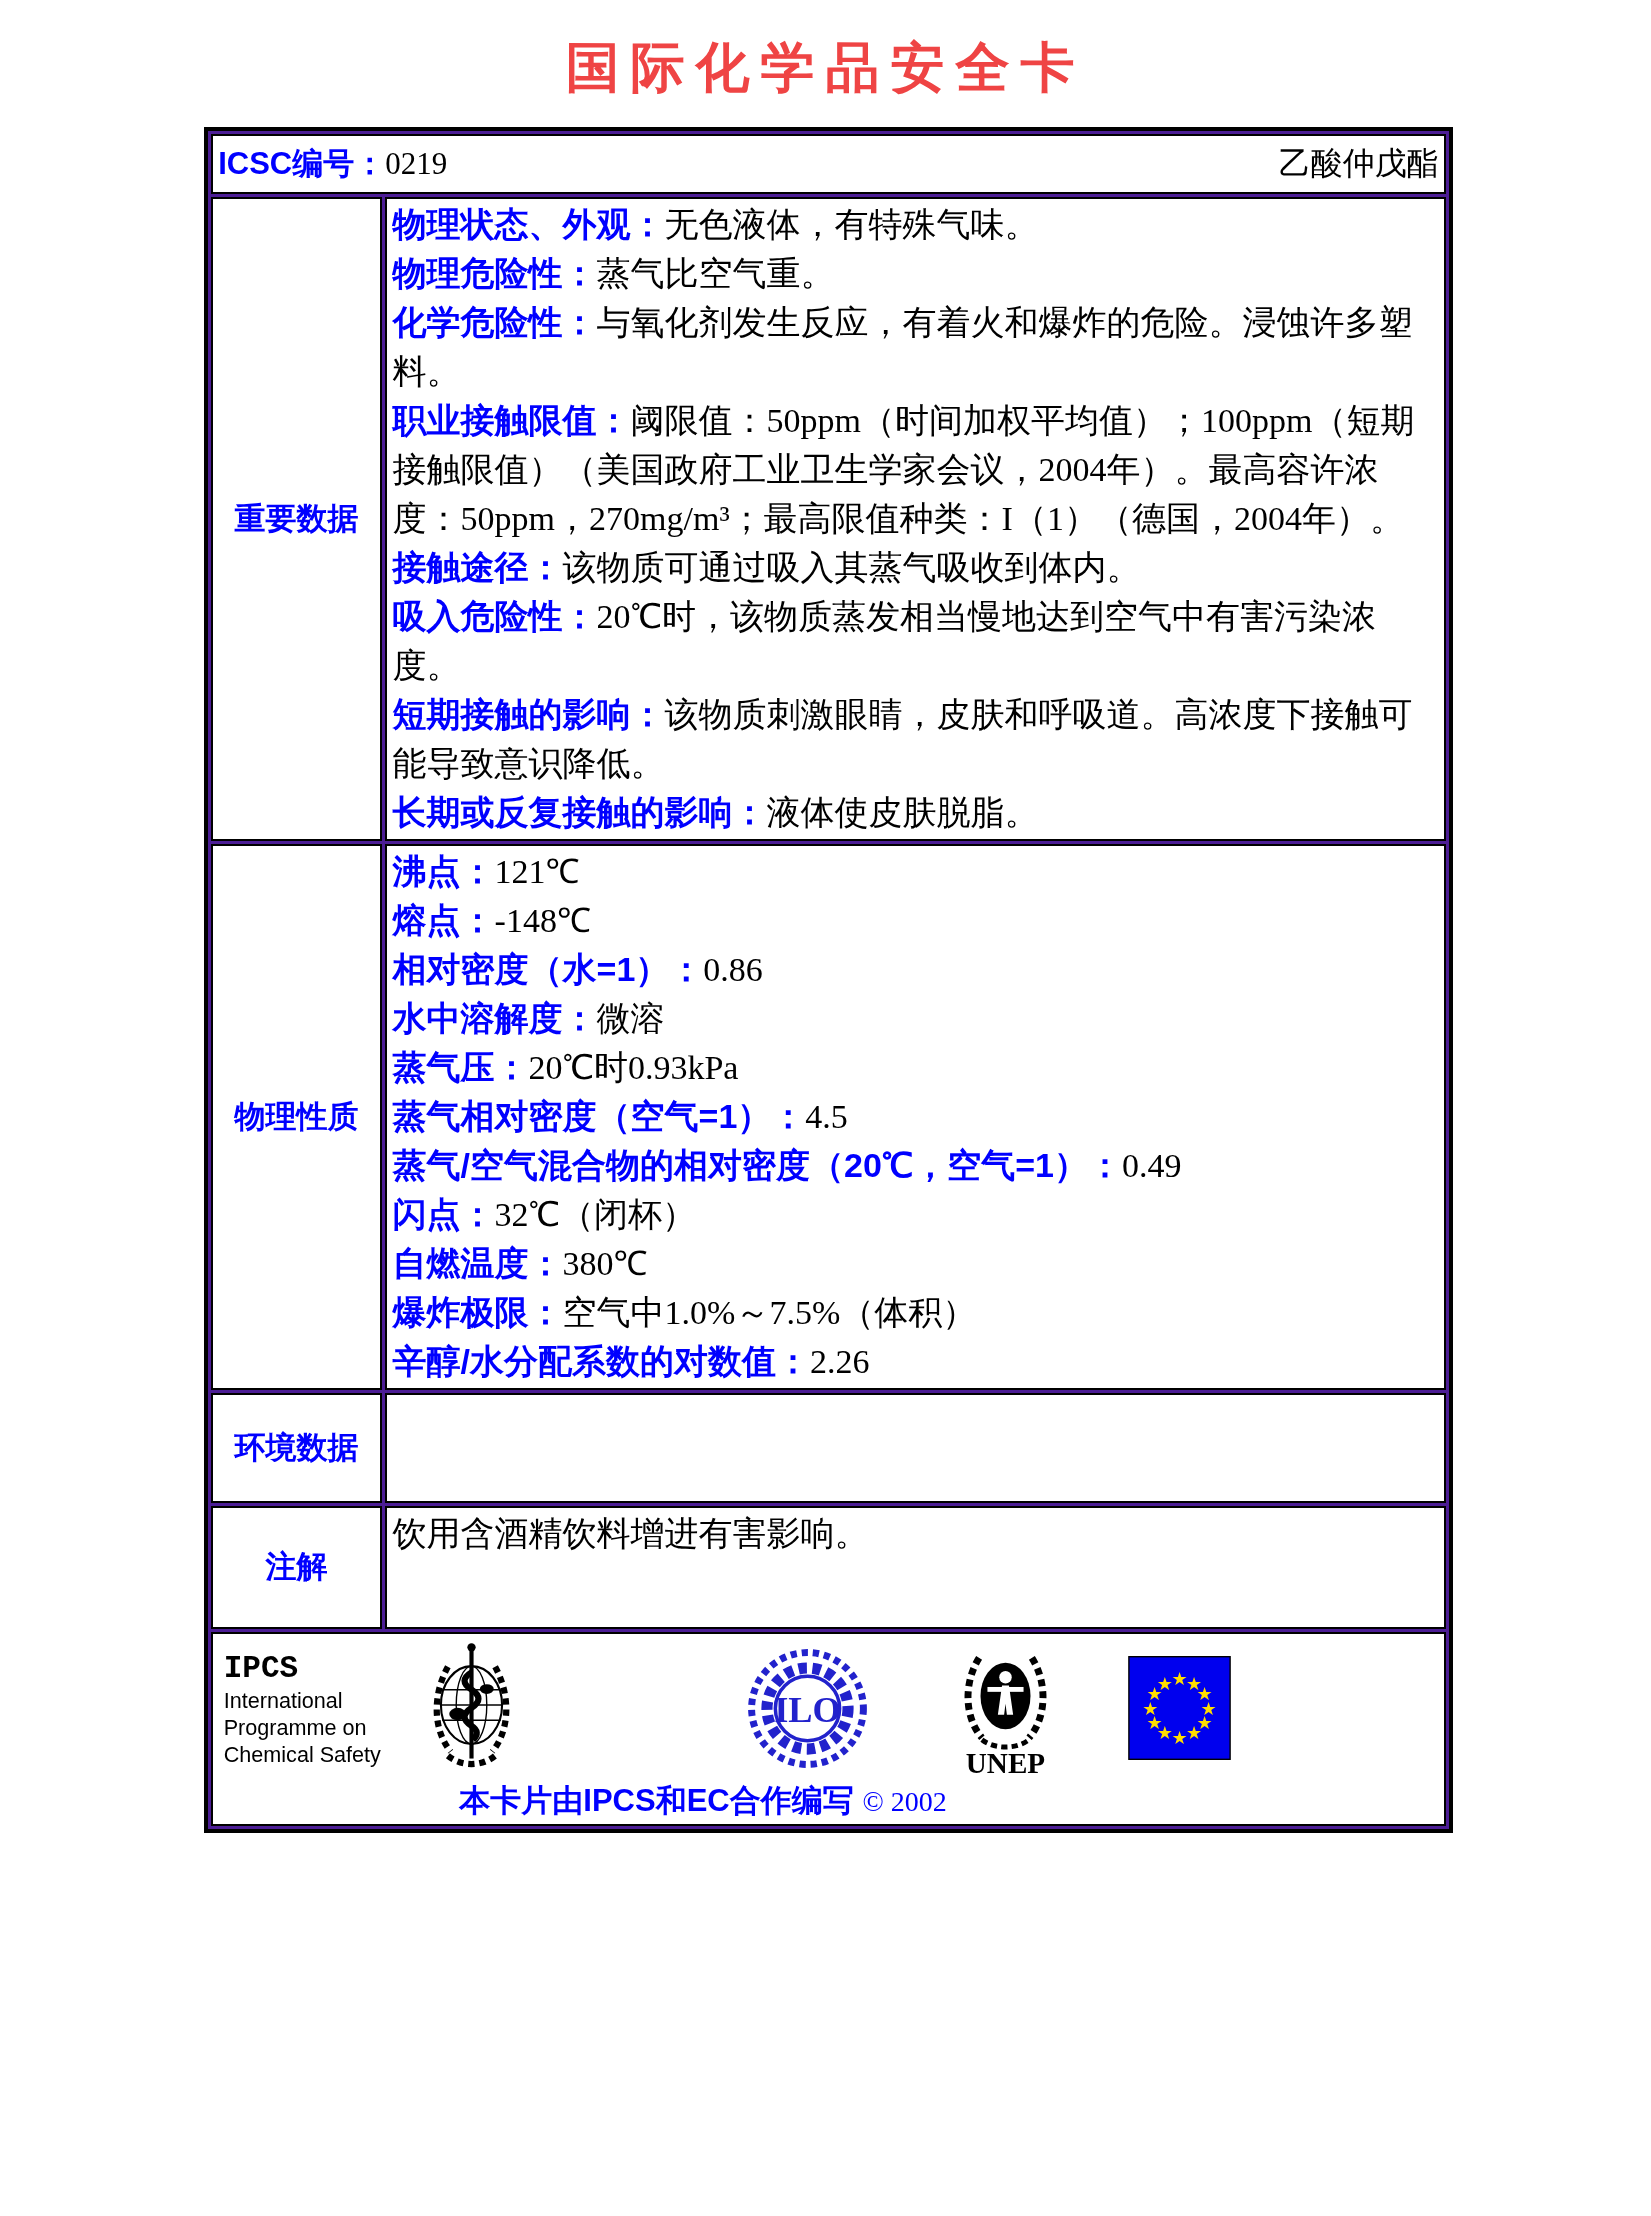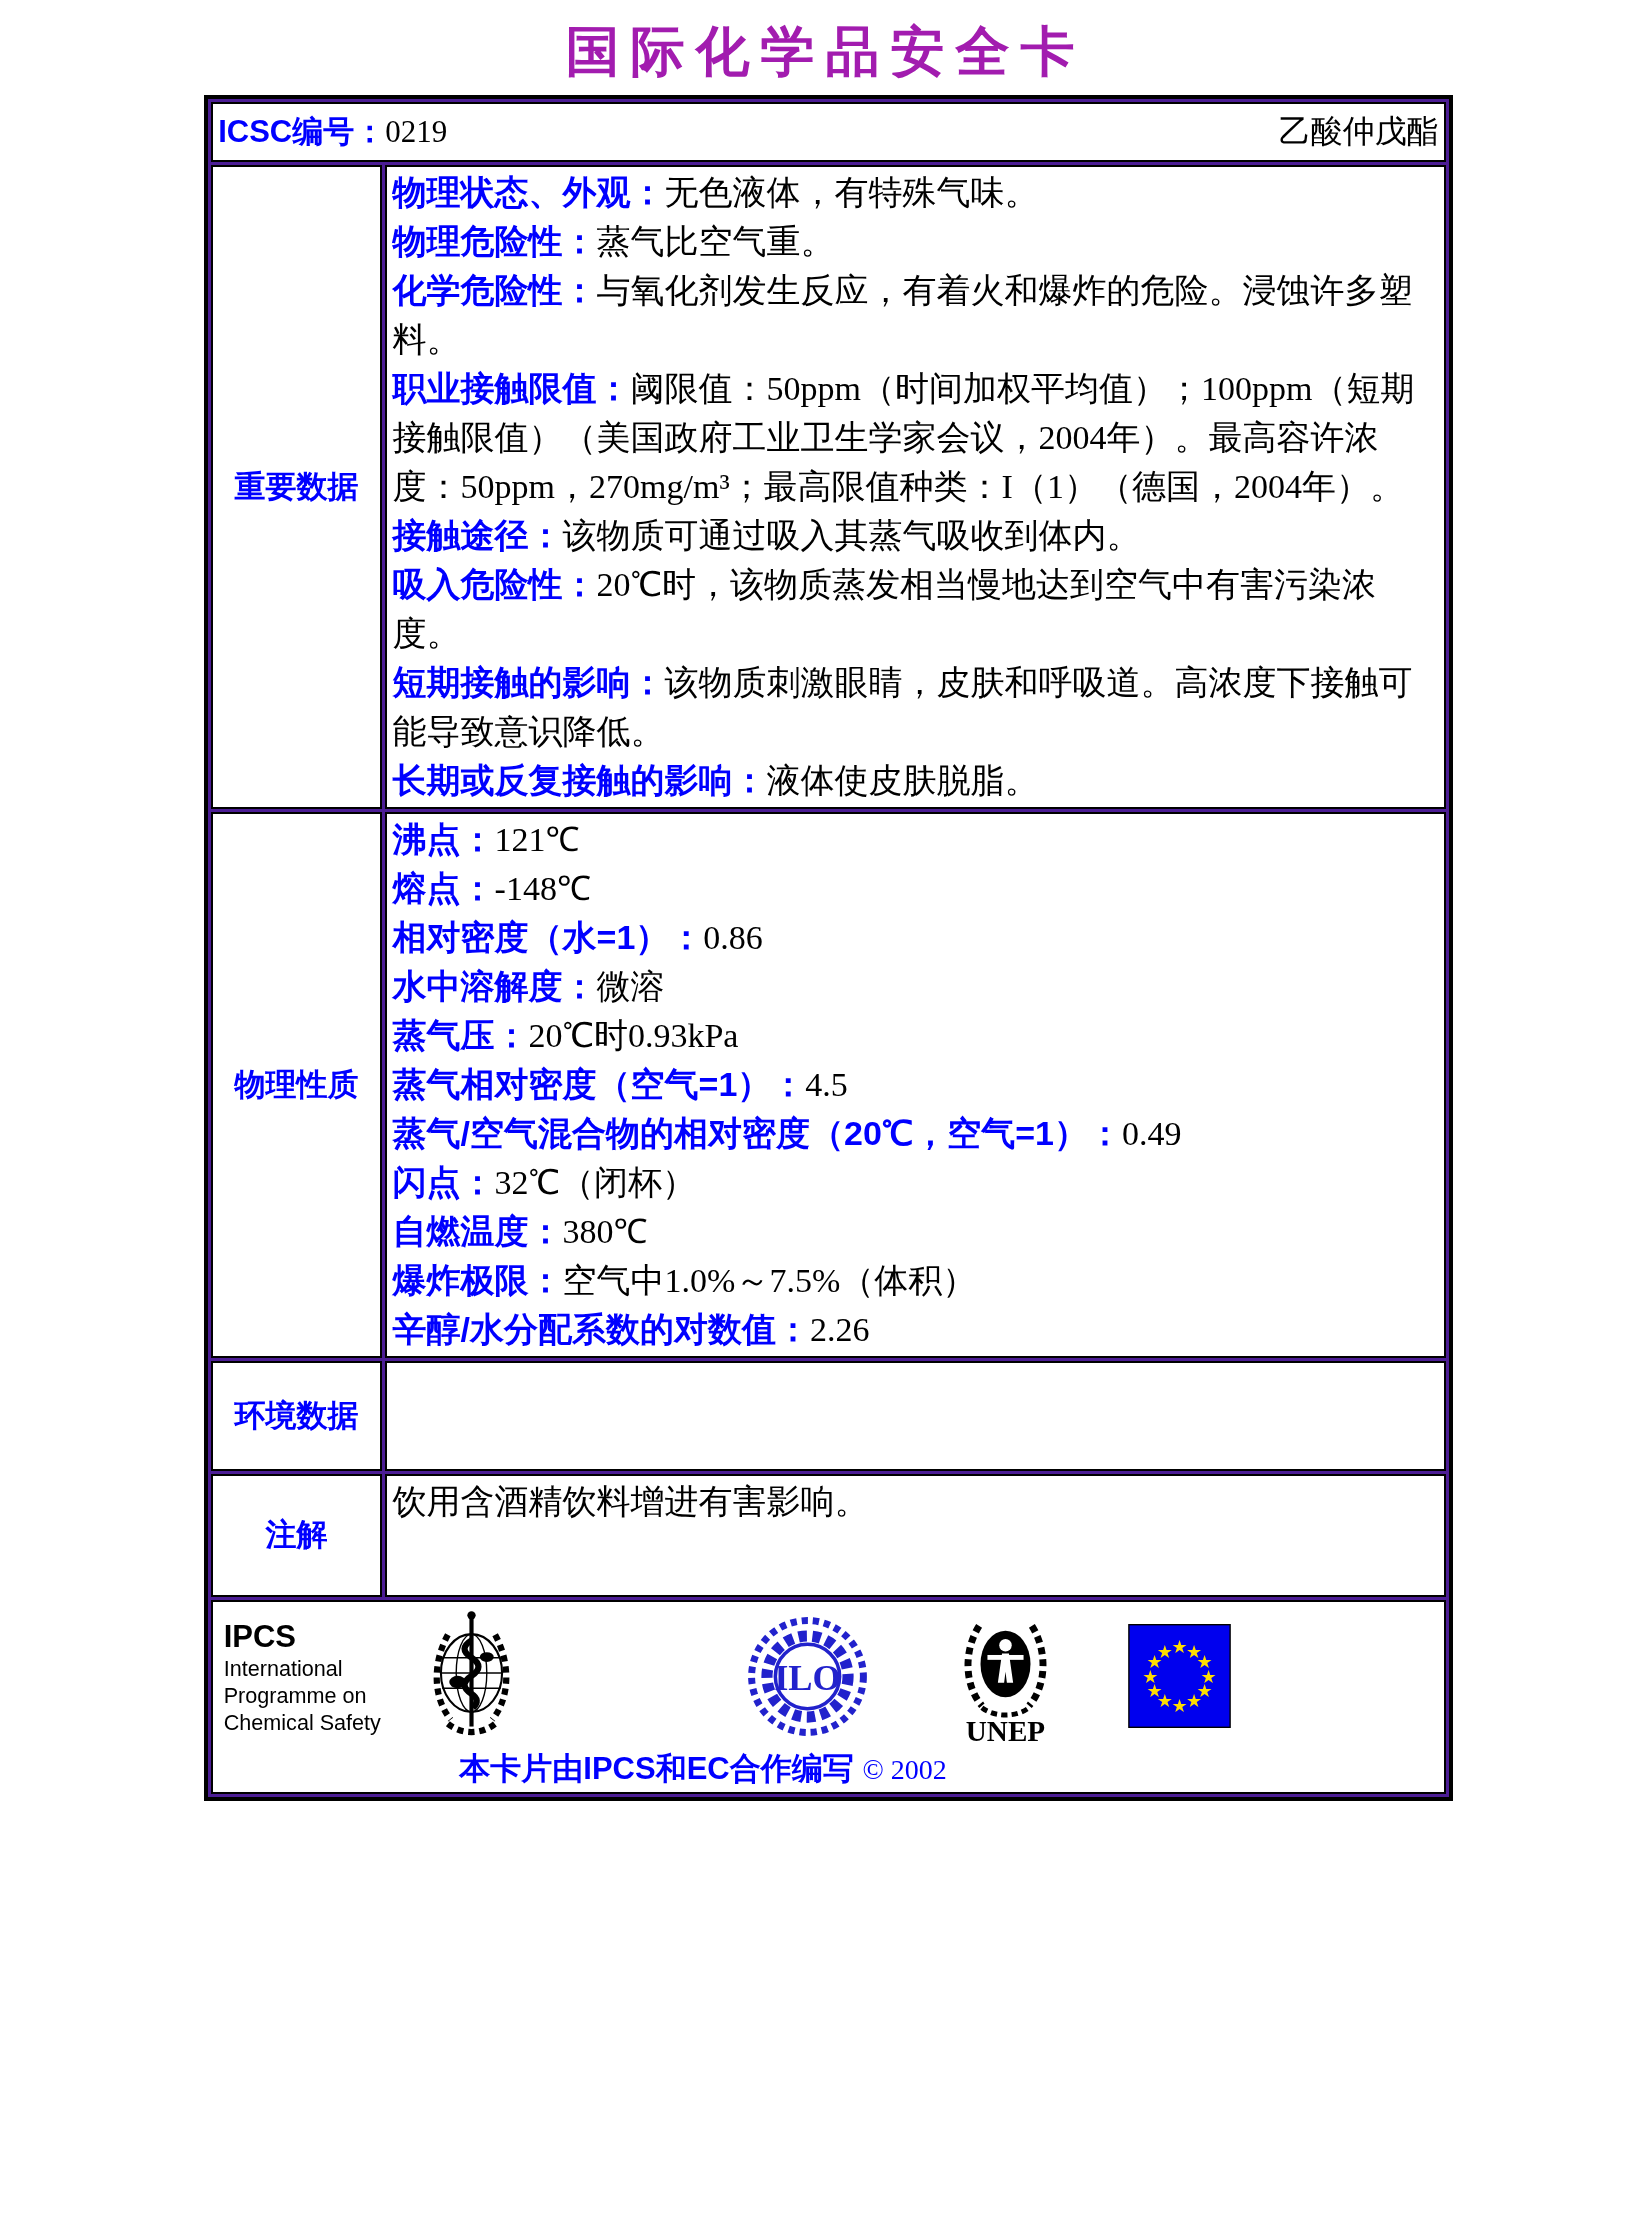--- a/index.html
+++ b/index.html
@@ -1,19 +1,19 @@
 <!DOCTYPE html>
 <html style="font-size:11px"><head>
 <meta charset="utf-8">
 <style>
   html,body{margin:0;padding:0;background:#fff;}
   body{width:1651px;height:2216px;position:relative;font-family:"Liberation Serif",serif;color:#000;}
   .page-title{
-    margin:0;padding-top:21px;height:74px;text-align:center;
-    color:#a21caf;font-family:"Liberation Serif",serif;font-weight:bold;
+    margin:16px;padding-top:21px;height:74px;text-align:center;
+    color:#ef4444;font-family:"Liberation Serif",serif;font-weight:bold;
     font-size:54px;letter-spacing:11px;line-height:63px;
   }
   table.card{
     margin-left:204px;width:1249px;
     border:4.9px solid #000;border-collapse:separate;border-spacing:3.5px;
     table-layout:fixed;background:#4c1d95;
   }
   td.cell{border:2.8px solid #000;background:#fff;overflow:hidden;}
   td.label-cell{
     text-align:center;vertical-align:middle;color:#0000ff;
@@ -26,21 +26,21 @@
   td.middle{vertical-align:middle;}
   p.item{margin:0;padding:0;}
   .lbl{color:#0000ff;font-family:"Liberation Sans",sans-serif;font-weight:bold;}
   .txt{color:#000;font-family:"Liberation Serif",serif;}
   .header-flex{display:flex;justify-content:space-between;align-items:center;padding:0 4.2px;}
   .hdr-left{font-size:31px;}
   .hdr-name{font-size:32px;text-align:right;}
   
   .logos-row{display:flex;align-items:center;height:145px;padding-left:9.7px;}
   .ipcs-block{font-family:"Liberation Sans",sans-serif;color:#000;width:160px;}
-  .ipcs-title{font-weight:bold;font-size:31px;line-height:36px;}
+  .ipcs-title{font-weight:bold;font-size:31px;line-height:36px;font-family:Liberation Mono, monospace;}
   .ipcs-sub{font-size:21.6px;line-height:27px;}
   .logo{flex:0 0 auto;}
   .who-wrap{margin-left:43px;}
   .ilo-wrap{margin-left:230px;}
   .unep-wrap{margin-left:89px;}
   .eu-wrap{margin-left:75px;}
   .caption{
     text-align:center;font-family:"Liberation Sans",sans-serif;
     color:#0000ff;font-weight:bold;font-size:31px;line-height:38px;
     margin-left:-251px;

